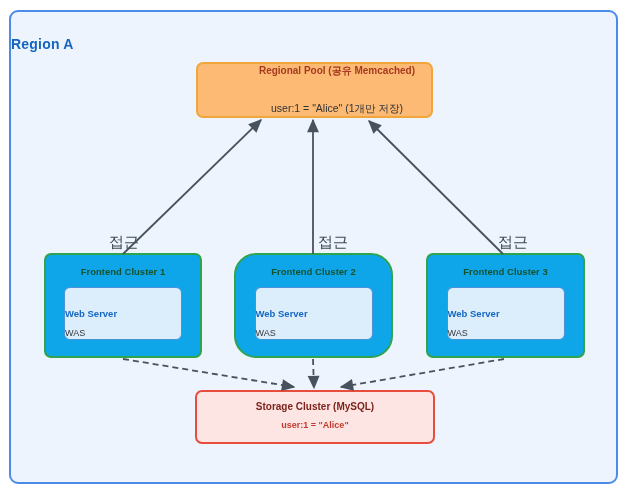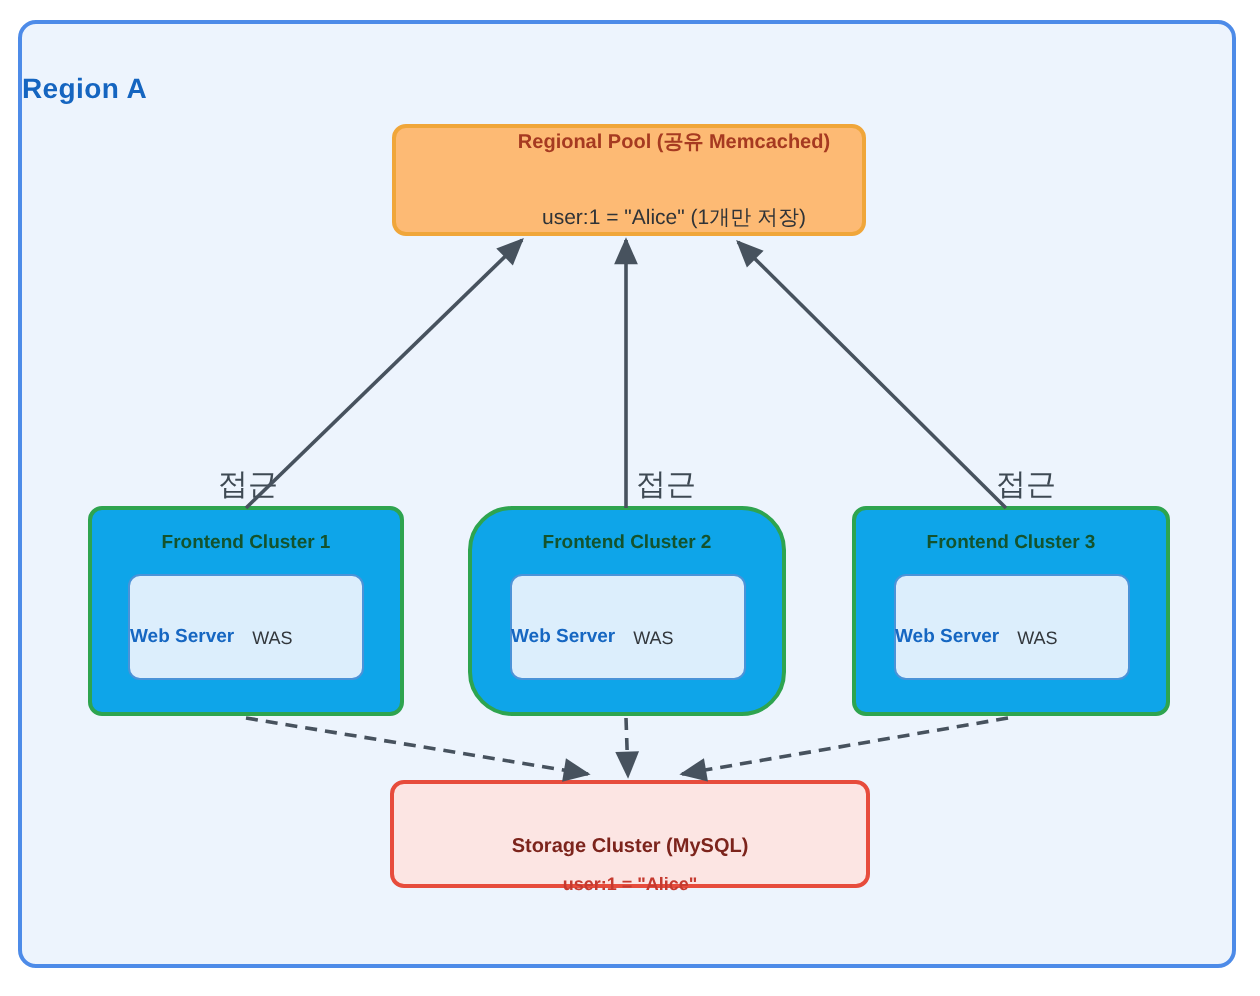--- a/index.html
+++ b/index.html
@@ -60,33 +60,33 @@
     margin-top: 11px;
     font-size: 9.5px; font-weight: bold;
     color: #14532D;
   }
   .server-box {
     margin-top: 10px;
     width: 118px; height: 53px;
     background: #DCEEFC;
     border: 1.5px solid #4B93D8;
     border-radius: 6px;
-    display: flex; align-items: center;
-    padding-top: 10px; gap: 9px;
+    display: flex; flex-direction: column; 
+    padding-top: 20px; gap: 9px;
   }
   .server-title { font-size: 9.5px; font-weight: bold; color: #1667C2; }
   .server-sub   { font-size: 9px; color: #32373C; }
   
   .storage {
     left: 195px; top: 390px;
     width: 240px; height: 54px;
     background: #FCE5E3;
     border: 2px solid #E74C3C;
     border-radius: 7px;
-    padding-top: 26px;
+    padding-top: 9px;
     gap: 8px;
   }
   .storage-title { font-size: 10px; font-weight: bold; color: #7C241C; }
   .storage-value { font-size: 9px; font-weight: bold; color: #C53A2F; }
   
   .edge-label {
     position: absolute;
     font-size: 15px;
     color: #3E4953;
   }

